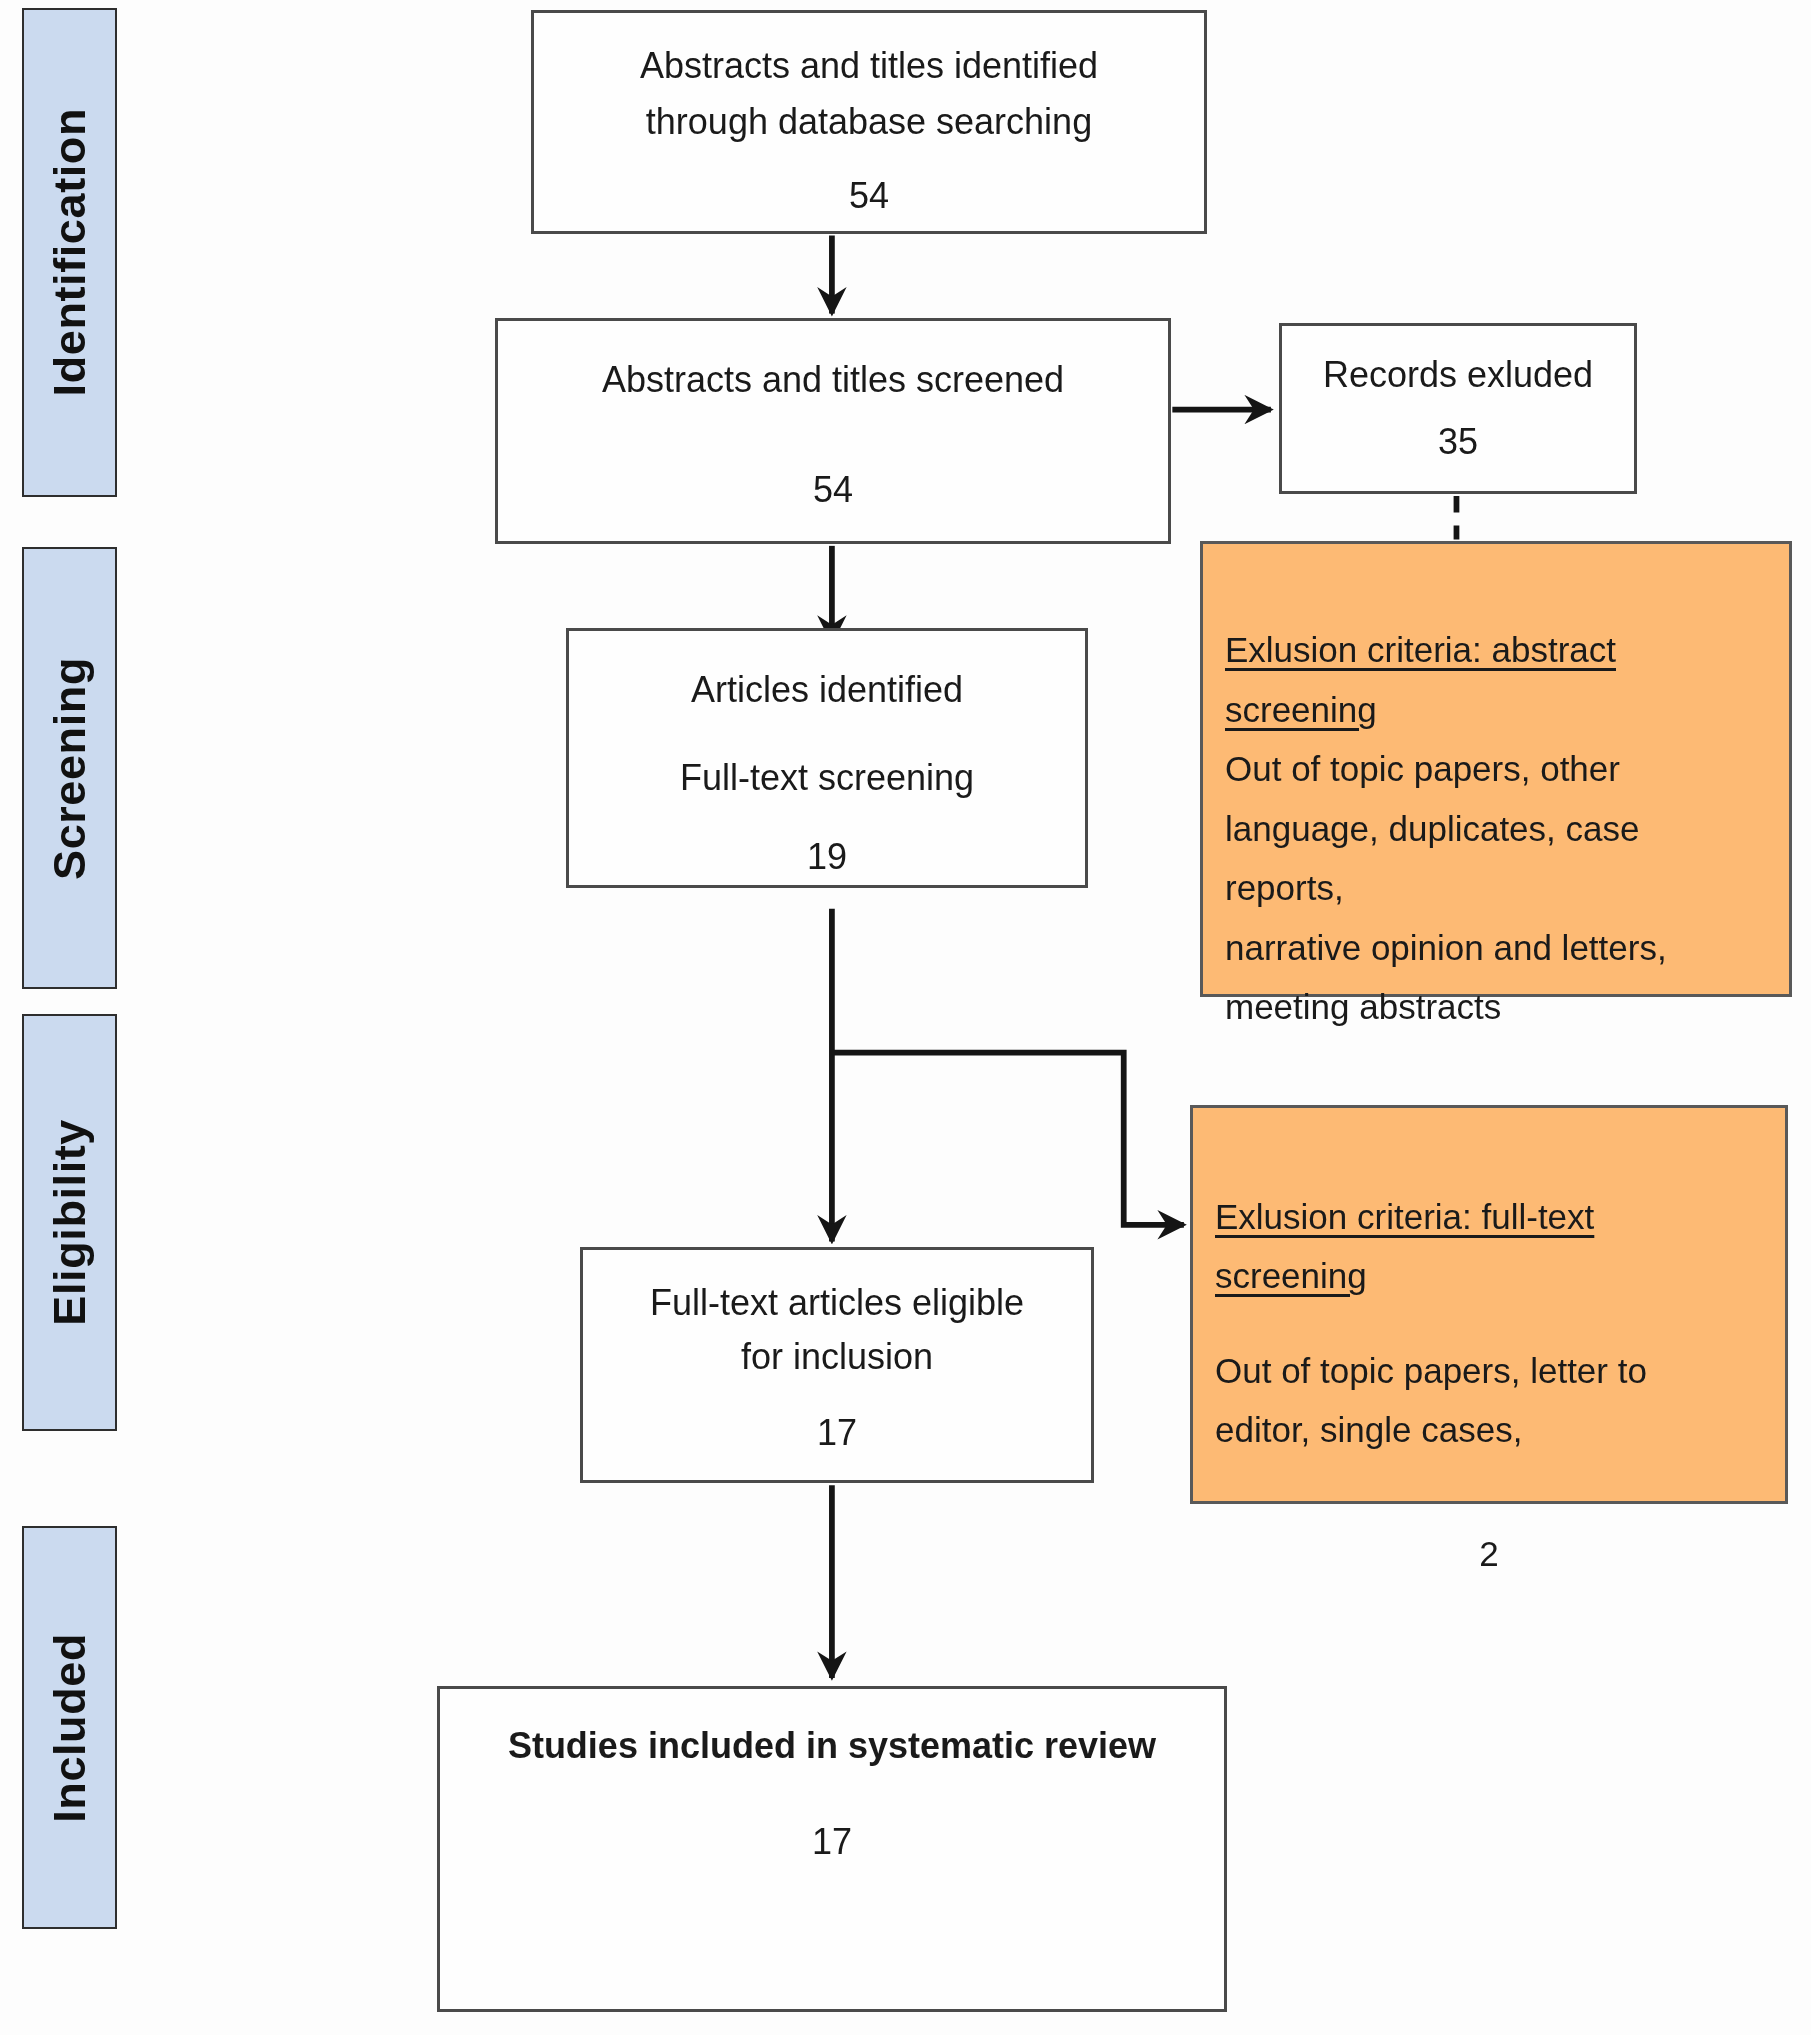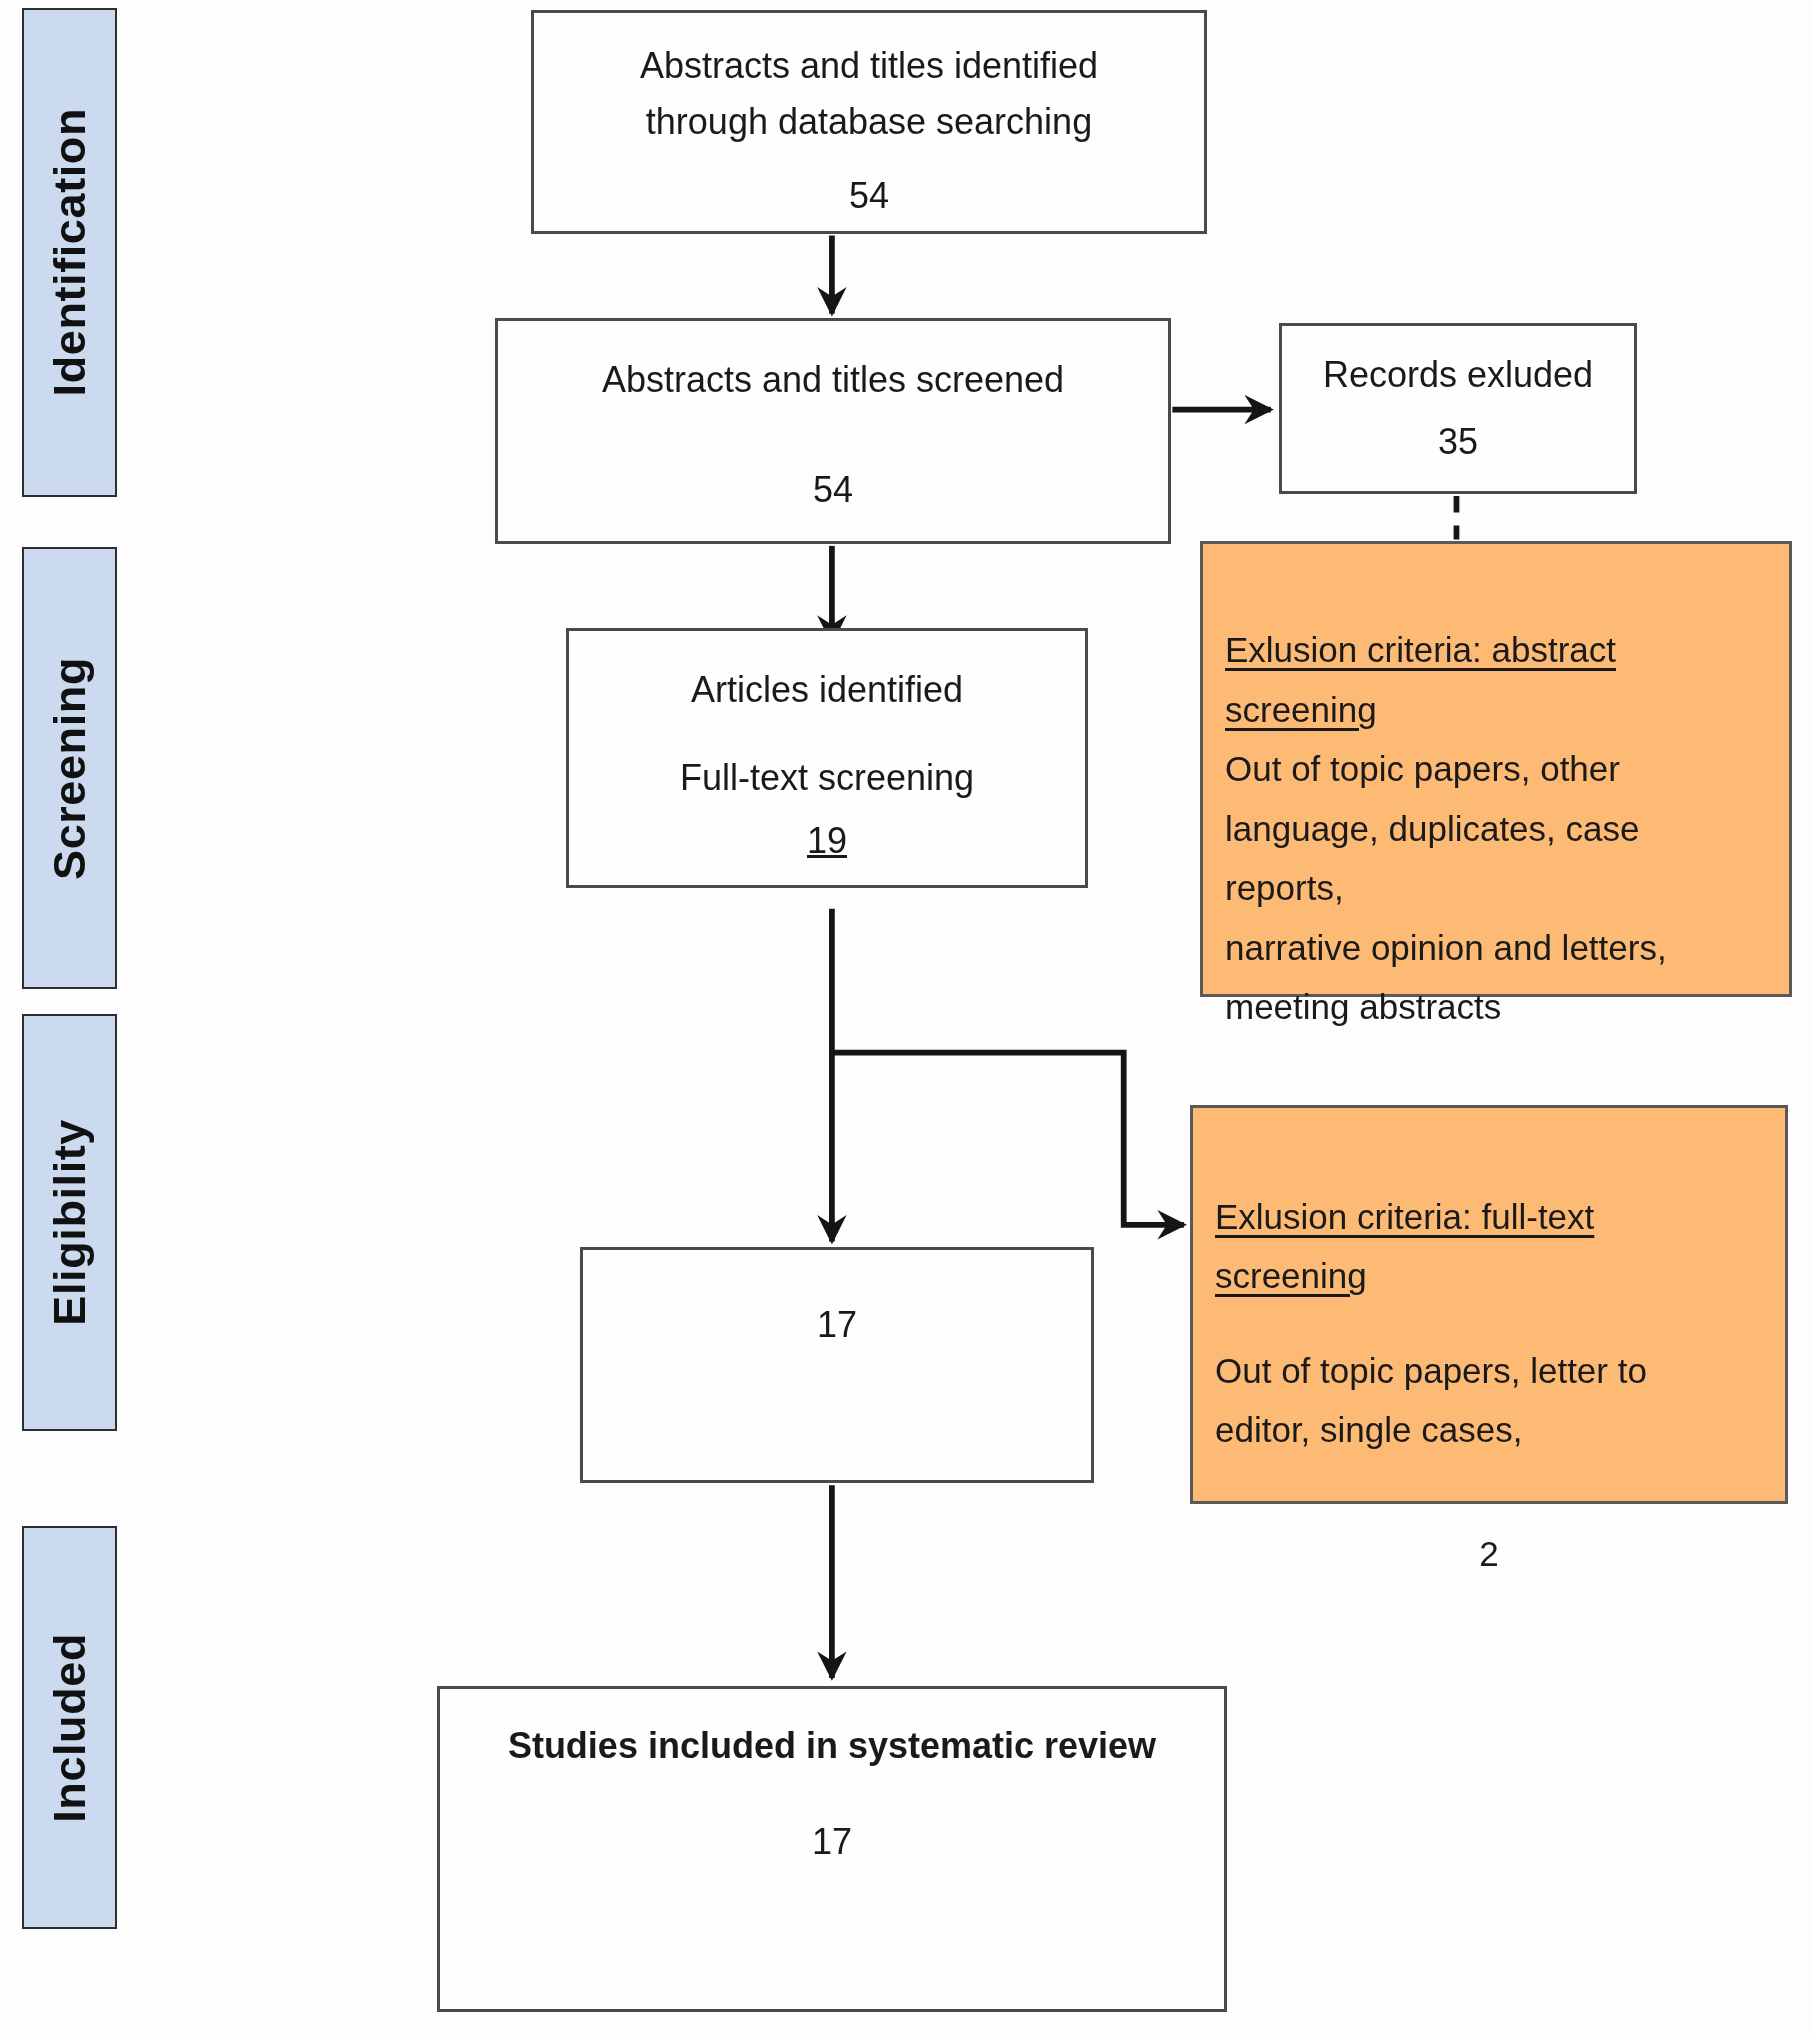--- a/index.html
+++ b/index.html
@@ -125,24 +125,26 @@
     <span>Out of topic papers, other
 language, duplicates, case
 reports,
 narrative opinion and letters,
 meeting abstracts</span>
   </div>
 
   <div class="fbox" style="left:566px; top:628px; width:522px; height:260px; padding-top:31px;">
     <span>Articles identified</span>
     <span style="margin-top:32px;">Full-text screening</span>
-    <span class="num" style="margin-top:7px;text-decoration:underline;">19</span>
+    <span class="num" style="margin-top:23px;">19</span>
   </div>
 
   <div class="fbox" style="left:580px; top:1247px; width:514px; height:236px; padding-top:25.6px; font-size:36px; line-height:1.5;">
+    <span>Full-text articles eligible
+for inclusion</span>
     <span class="num" style="margin-top:22px;">17</span>
   </div>
 
   <div class="ebox" style="left:1190px; top:1105px; width:598px; height:399px; padding:19px 22px;">
     <span class="heading">Exlusion criteria: full-text
 screening</span>
     <div style="margin-top:35px; white-space:pre-line;">Out of topic papers, letter to
 editor, single cases,</div>
     <div class="count" style="margin-top:5.1px;">2</div>
   </div>

